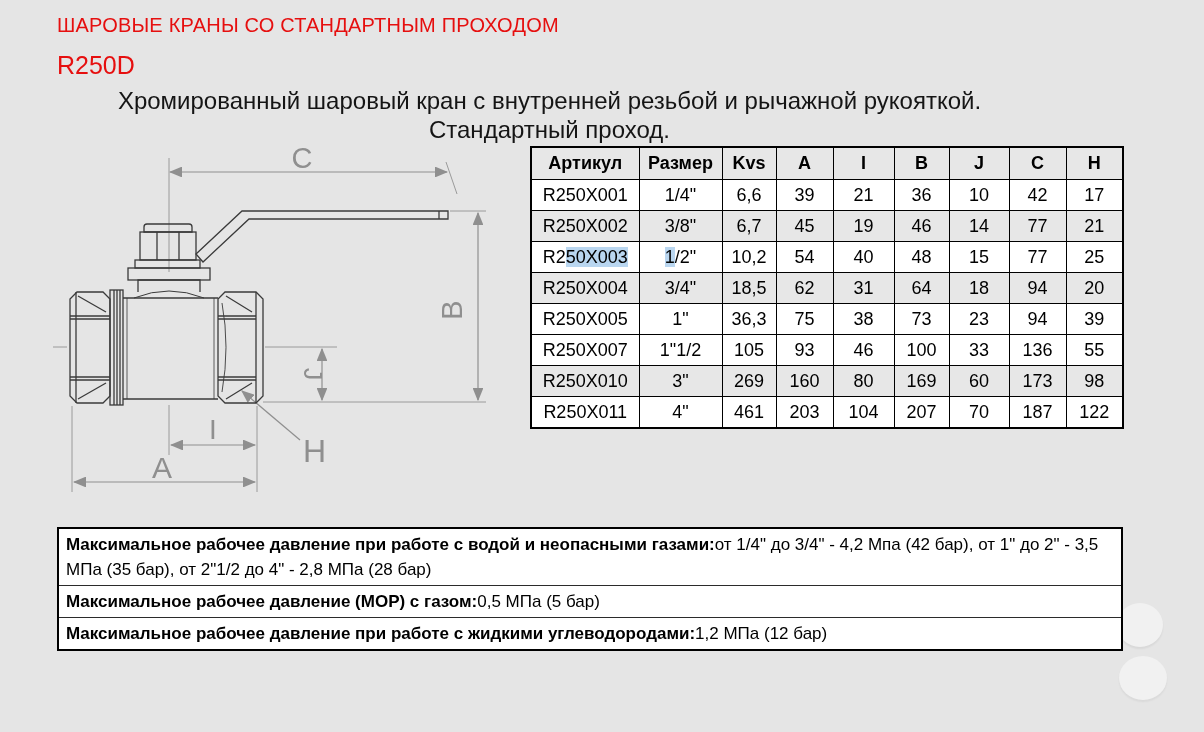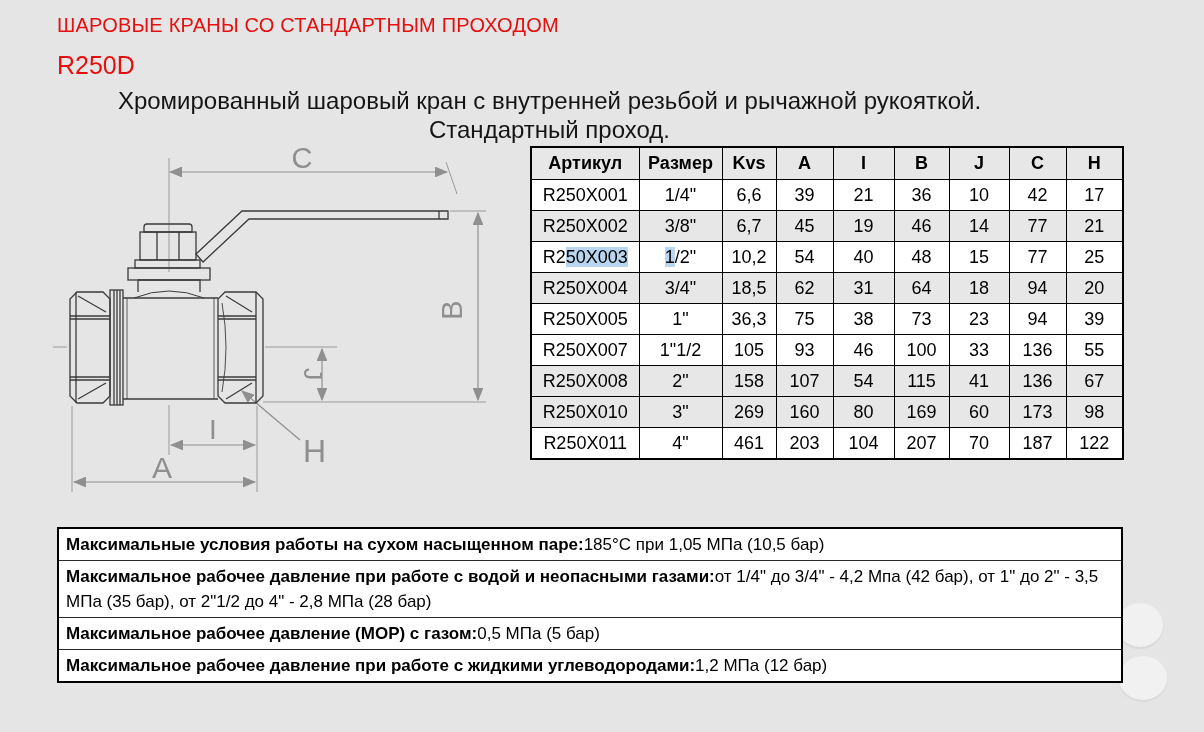--- a/index.html
+++ b/index.html
@@ -216,31 +216,20 @@
           <td>1"1/2</td>
           <td>105</td>
           <td>93</td>
           <td>46</td>
           <td>100</td>
           <td>33</td>
           <td>136</td>
           <td>55</td>
         </tr>
         <tr class="alt">
-          <td class="art">R250X008</td>
-          <td>2"</td>
-          <td>158</td>
-          <td>107</td>
-          <td>54</td>
-          <td>115</td>
-          <td>41</td>
-          <td>136</td>
-          <td>67</td>
-        </tr>
-        <tr class="alt">
           <td class="art">R250X010</td>
           <td>3"</td>
           <td>269</td>
           <td>160</td>
           <td>80</td>
           <td>169</td>
           <td>60</td>
           <td>173</td>
           <td>98</td>
         </tr>
@@ -254,23 +243,20 @@
           <td>70</td>
           <td>187</td>
           <td>122</td>
         </tr>
       </tbody>
   </table>
 
   <table class="notes" id="notes-table">
     <tbody>
         <tr>
-          <td><b>Максимальные условия работы на сухом насыщенном паре:</b><span>185°C при 1,05 МПа (10,5 бар)</span></td>
-        </tr>
-        <tr>
           <td><b>Максимальное рабочее давление при работе с водой и неопасными газами:</b><span>от 1/4" до 3/4" - 4,2 Мпа (42 бар), от 1" до 2" - 3,5 МПа (35 бар), от 2"1/2 до 4" - 2,8 МПа (28 бар)</span></td>
         </tr>
         <tr>
           <td><b>Максимальное рабочее давление (MOP) с газом:</b><span>0,5 МПа (5 бар)</span></td>
         </tr>
         <tr>
           <td><b>Максимальное рабочее давление при работе с жидкими углеводородами:</b><span>1,2 МПа (12 бар)</span></td>
         </tr>
       </tbody>
   </table>

